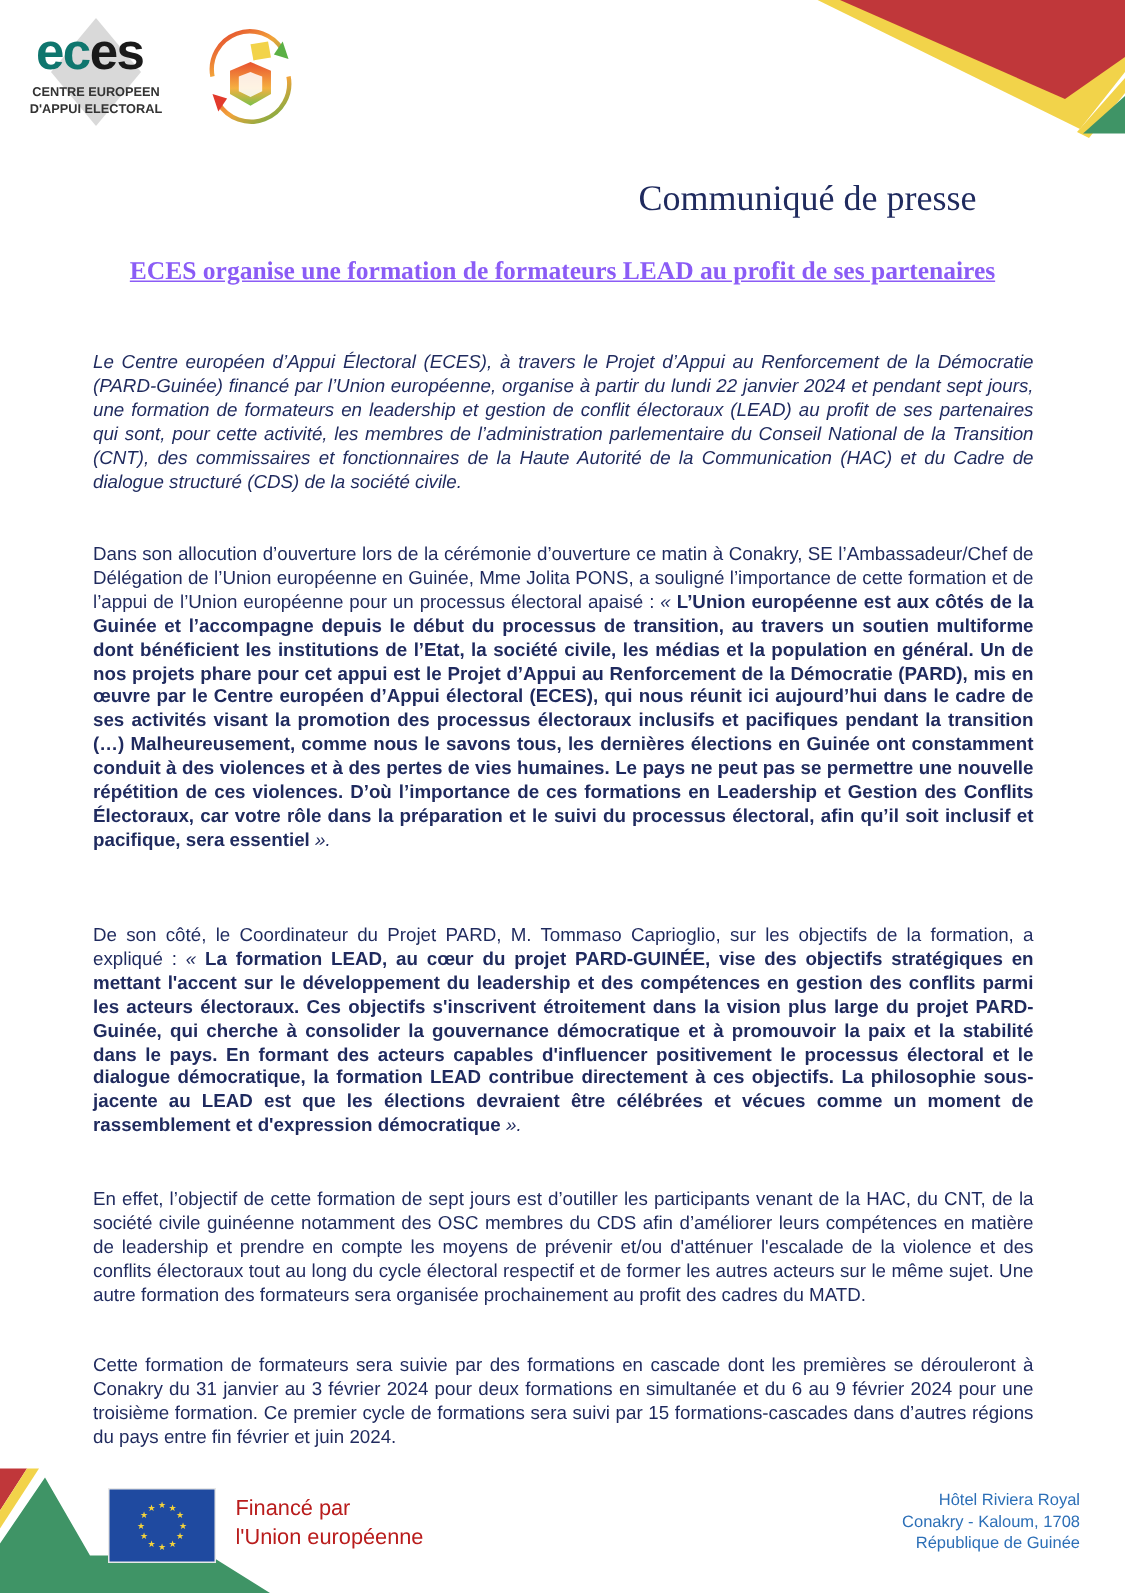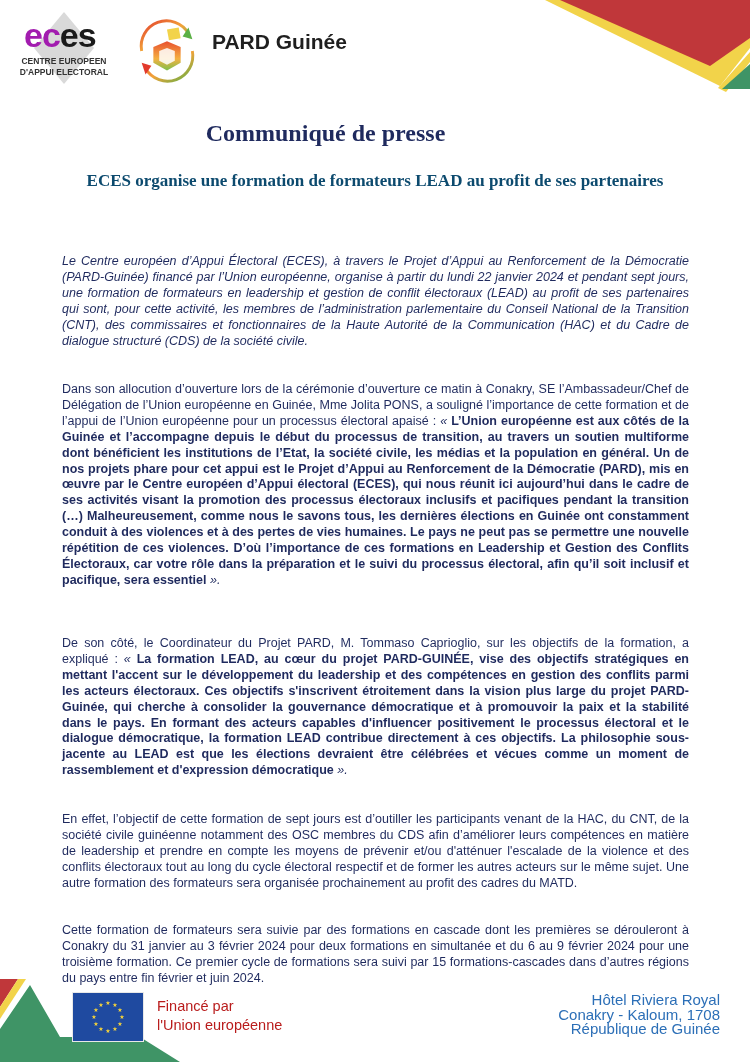--- a/index.html
+++ b/index.html
@@ -6,54 +6,54 @@
   body {
     width: 750px; height: 1062px; position: relative; overflow: hidden;
     background: #ffffff;
     font-family: "Liberation Sans", sans-serif;
   }
   
   .header { position: absolute; left: 0; top: 0; width: 750px; height: 110px; }
   .eces-logo { position: absolute; left: 14px; top: 12px; width: 100px; height: 72px; }
   .eces-diamond { position: absolute; left: 20px; top: 0; width: 60px; height: 72px; }
   .eces-word { position: absolute; left: 10px; top: 6px; font-size: 34px; font-weight: bold; letter-spacing: -1px; line-height: 1; }
-  .eces-word .blue { color: #a21caf; }
+  .eces-word .blue { color: #0f766e; }
   .eces-word .dark { color: #1a1a1a; }
   .eces-sub { position: absolute; left: 4px; top: 44px; font-size: 8.5px; font-weight: bold; color: #333; line-height: 11px; text-align: center; width: 92px; }
 
   .pard-icon { position: absolute; left: 128px; top: 12px; width: 78px; height: 78px; }
   .pard-title { position: absolute; left: 212px; top: 30px; font-size: 21px; color: #1f1f1f; font-weight: bold; }
   .pard-sub { position: absolute; left: 212px; top: 56px; font-size: 13.5px; color: #1f1f1f; font-weight: bold; }
 
   .corner-tr { position: absolute; right: 0; top: 0; width: 220px; height: 95px; }
   .corner-bl { position: absolute; left: 0; bottom: 0; width: 200px; height: 95px; }
 
   
-  .title { position: absolute; left: 0; width: 651px; top: 120px; text-align: center;
-    font-family: "Liberation Serif", serif; font-weight: bold; font-size: 24px; color: #1f2a5e; }
+  .title { position: absolute; left: 0; width: 651px; top: 120px; text-align: right;
+    font-family: "Liberation Serif", serif; font-weight: normal; font-size: 24px; color: #1f2a5e; }
   .subtitle { position: absolute; left: 60px; width: 630px; top: 171px; text-align: center;
-    font-family: "Liberation Serif", serif; font-weight: bold; font-size: 17px; color: #0c4a6e;
-    line-height: 20px; }
+    font-family: "Liberation Serif", serif; font-weight: bold; font-size: 17px; color: #8b5cf6;
+    text-decoration: underline; line-height: 20px; }
 
   .para { position: absolute; left: 62px; width: 627px; font-size: 12.5px; line-height: 15.9px;
-    text-align: justify; color: #1f2a5e; margin-top: 20px; }
+    text-align: justify; color: #1f2a5e; }
   .p1 { top: 234px; font-style: italic; }
   .p2 { top: 362px; }
   .p3 { top: 616px; }
   .p4 { top: 792px; }
   .p5 { top: 903px; }
   .q { font-weight: bold; }
   .b { font-weight: normal; }
   .i { font-style: italic; }
 
   
   .eu-flag { position: absolute; left: 72px; top: 992px; width: 70px; height: 48px; background: #1f4aa0;
     border: 1px solid #e8e8e8; }
   .eu-text { position: absolute; left: 157px; top: 997px; font-size: 14.5px; font-weight: normal; color: #b91c1c; line-height: 19px; }
-  .address { position: absolute; right: 30px; top: 993px; font-size: 15px; color: #2c6fb7; text-align: right; line-height: 14.5px; }
+  .address { position: absolute; right: 30px; top: 993px; font-size: 11px; color: #2c6fb7; text-align: right; line-height: 14.5px; }
 </style>
 </head>
 <body>
 
 <div class="header">
   <div class="eces-logo">
     <svg class="eces-diamond" viewBox="0 0 60 72">
       <polygon points="30,0 60,36 30,72 0,36" fill="#d9d9d9"></polygon>
     </svg>
     <div class="eces-word">
@@ -80,21 +80,20 @@
     </defs>
     <path d="M14 40 A26 26 0 0 1 62 22" fill="none" stroke="url(#gr)" stroke-width="3"></path>
     <path d="M66 40 A26 26 0 0 1 18 58" fill="none" stroke="url(#gr)" stroke-width="3"></path>
     <polygon points="62,16 66,28 56,25" fill="#5bb045"></polygon>
     <polygon points="18,64 14,52 24,55" fill="#e23a2c"></polygon>
     <polygon points="40,18 52,16 54,27 42,29" fill="#f2d34a"></polygon>
     <polygon points="26,36 40,30 54,36 54,52 40,60 26,52" fill="url(#gb)"></polygon>
     <polygon points="32,40 40,37 48,40 48,50 40,54 32,50" fill="#ffffff" opacity="0.85"></polygon>
     <line x1="40" y1="37" x2="40" y2="54" stroke="url(#gb)" stroke-width="2"></line>
   </svg>
-  <div class="pard-title">PARD Guinée</div>
 
   <svg class="corner-tr" viewBox="0 0 220 95">
     <polygon points="15,0 220,0 220,48 190,86" fill="#f2d34a"></polygon>
     <polygon points="30,0 220,0 220,38 180,66" fill="#c0373a"></polygon>
     <polygon points="188,88 220,52 220,62 196,92" fill="#f2d34a"></polygon>
     <polygon points="192,89 220,64 220,89" fill="#3f9466"></polygon>
   </svg>
 </div>
 
 <div class="title">Communiqué de presse</div>

